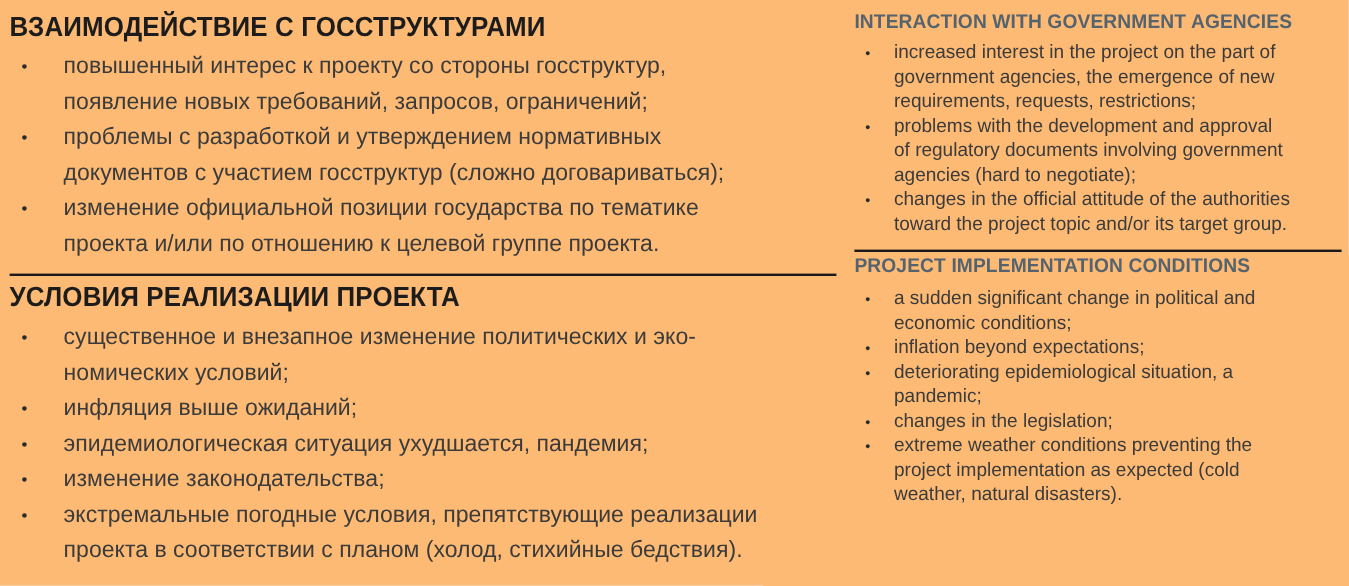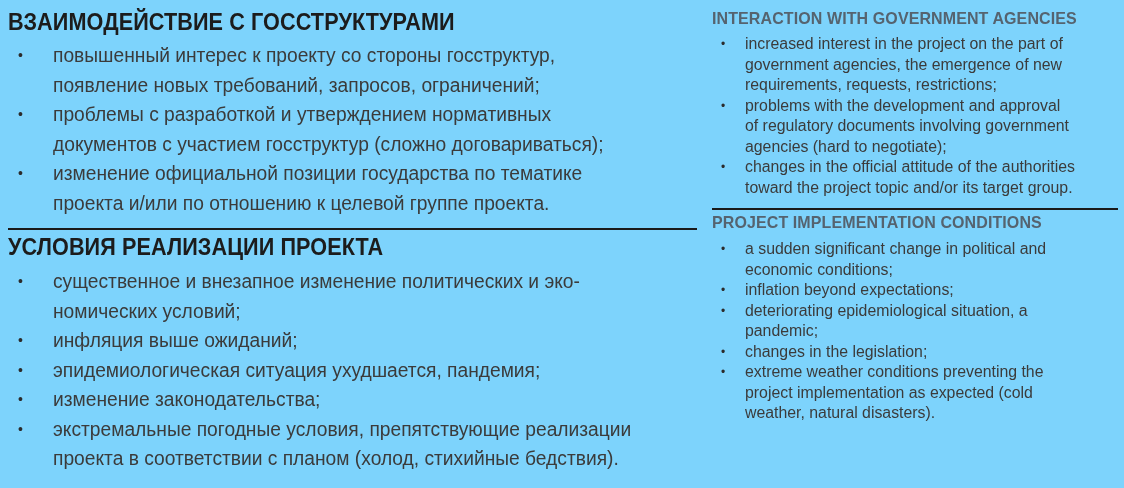--- a/index.html
+++ b/index.html
@@ -12,21 +12,21 @@
     height: 488px;
     background: #f1f1f1;
     font-family: "Liberation Sans", "DejaVu Sans", sans-serif;
     overflow: hidden;
   }
 
   .slide {
     position: relative;
     width: 1124px;
     height: 488px;
-    background: #7dd3fc;
+    background: #fdba74;
     box-sizing: border-box;
     display: flex;
     flex-direction: row;
     align-items: flex-start;
   }
 
   
   .col {
     box-sizing: border-box;
     height: 488px;

